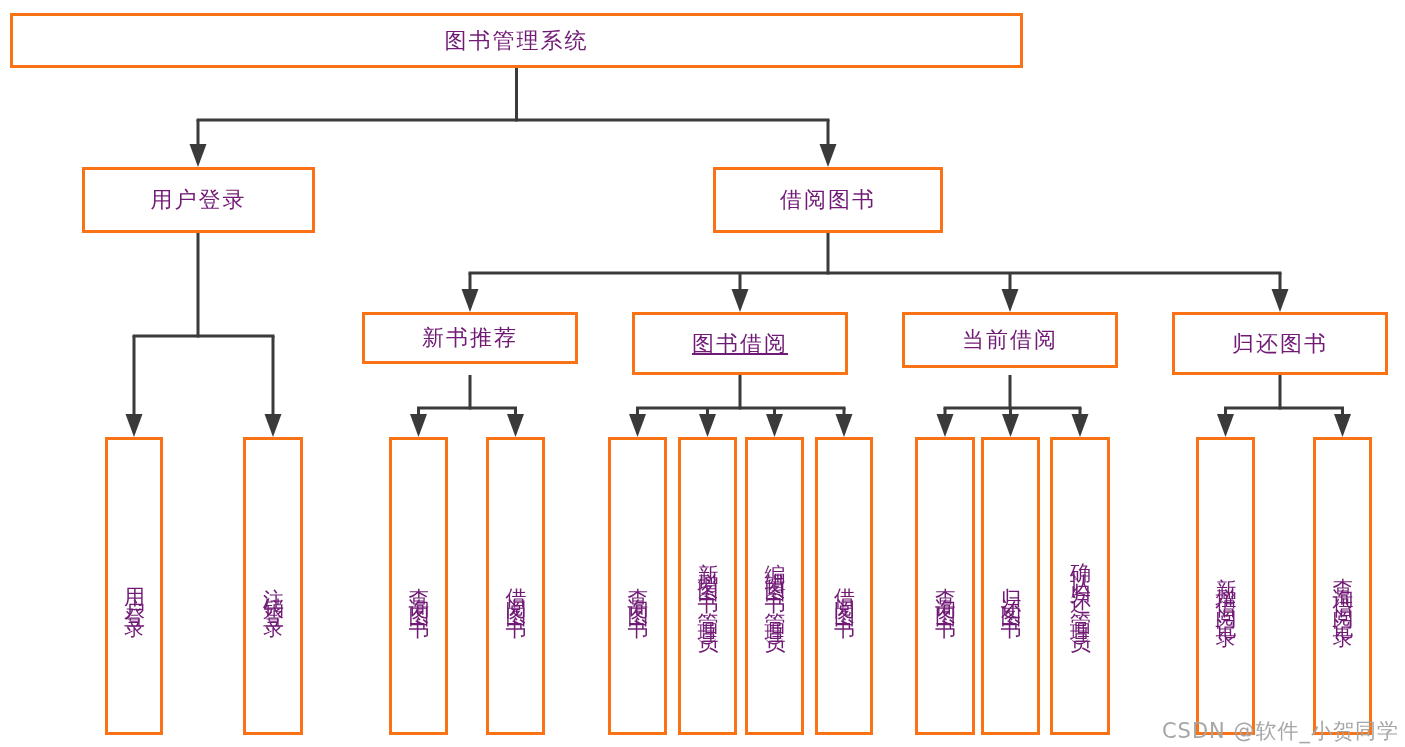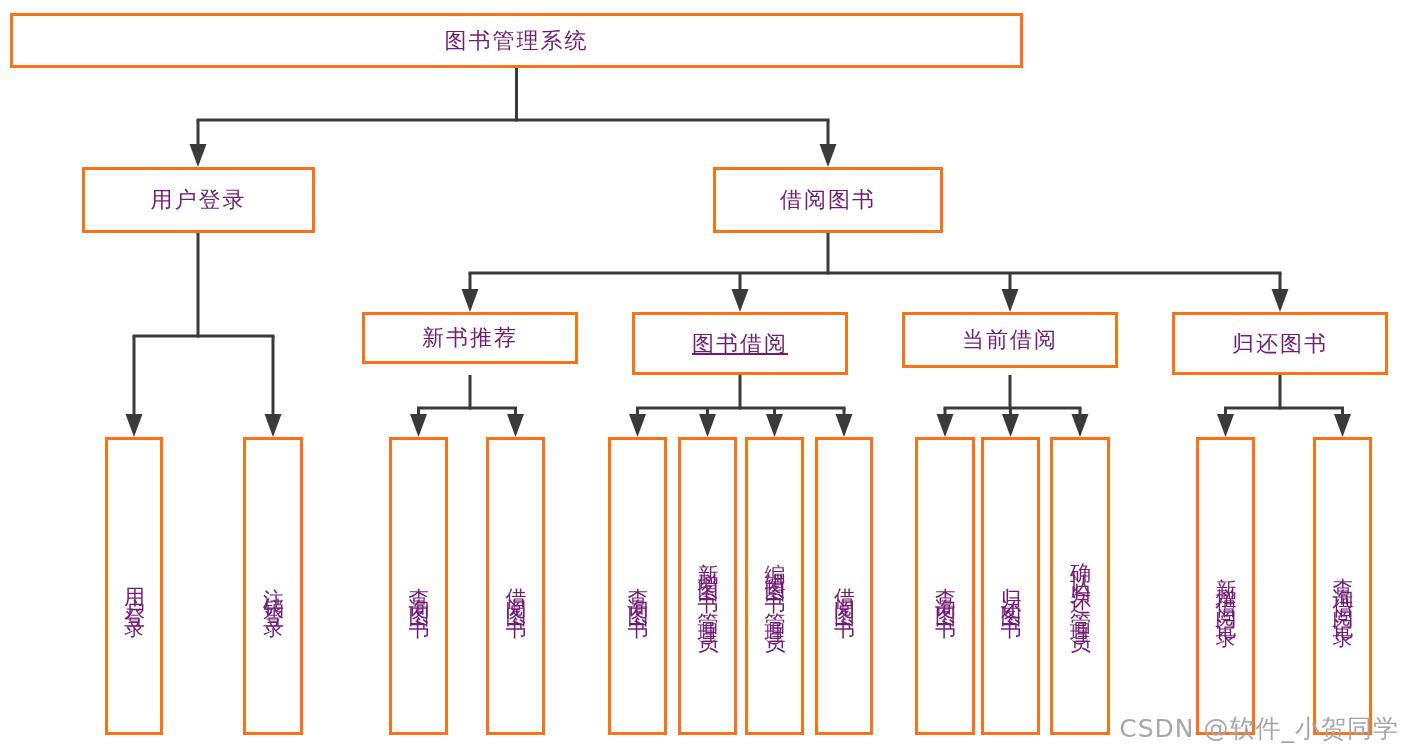--- a/index.html
+++ b/index.html
@@ -44,21 +44,21 @@
     font-size: 21px;
     line-height: 1;
     letter-spacing: 10px;
     transform: translateY(5px);
   }
 
   .watermark {
     position: absolute;
     right: 6px;
     bottom: 2px;
-    font-size: 25px;
+    font-size: 21px;
     letter-spacing: 1px;
     color: #a6a6a6;
     z-index: 3;
     white-space: nowrap;
   }
 </style>
 </head>
 <body>
 
 <div class="canvas">

